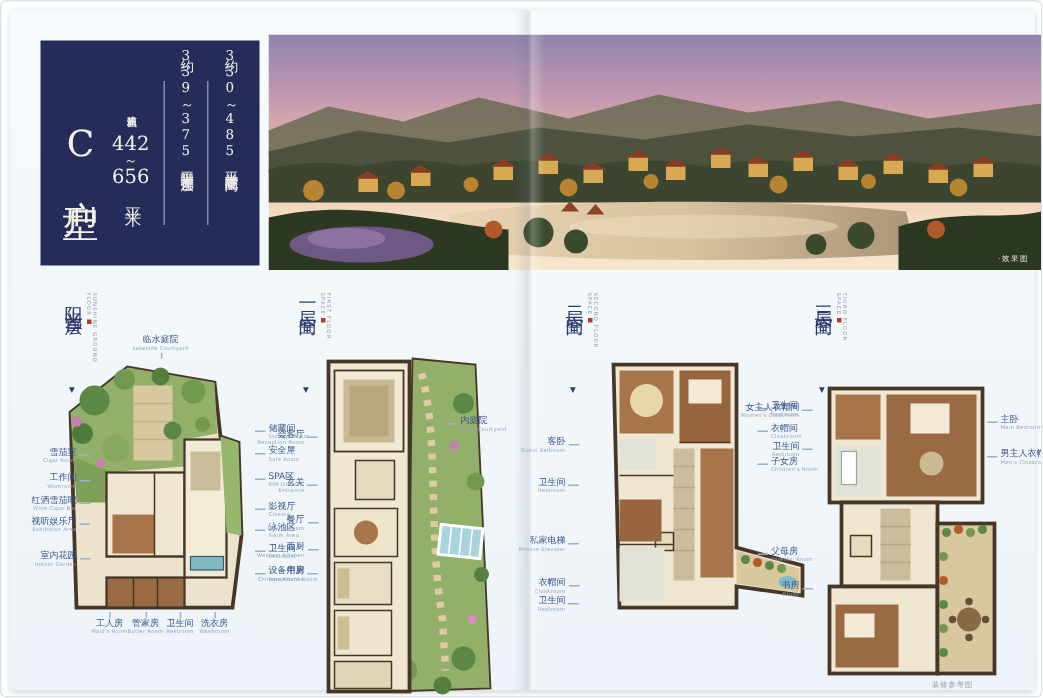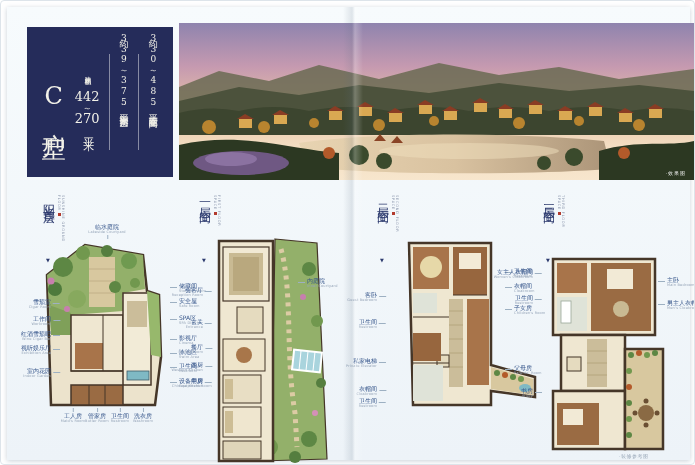--- a/index.html
+++ b/index.html
@@ -56,21 +56,21 @@
 <div class="frame">
   <div class="spread">
     <div class="gutter"></div>
 
     <div class="cover-box">
       <div class="type">C户型</div>
       <div class="c2">
         <span class="mini">建筑面积</span>
         <span class="num">442</span>
         <span class="num tld">～</span>
-        <span class="num">270</span>
+        <span class="num">656</span>
         <span class="unit">平米</span>
       </div>
       <div class="vline"></div>
       <div class="vtext">约339～375平米阳光首层</div>
       <div class="vline"></div>
       <div class="vtext">约330～485平米庭院空间</div>
     </div>
 
     <div class="photo">
       <svg viewBox="0 0 515 157" preserveAspectRatio="none">

